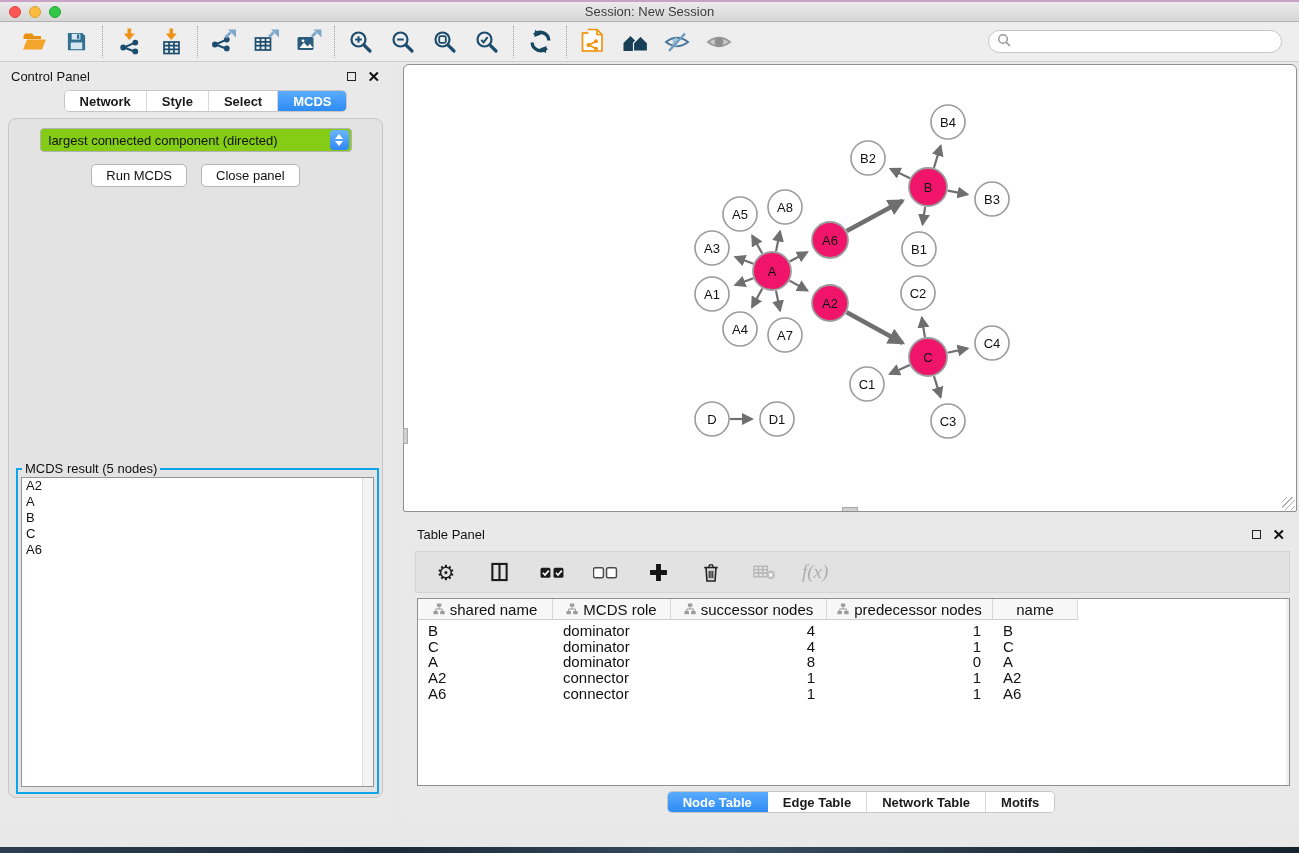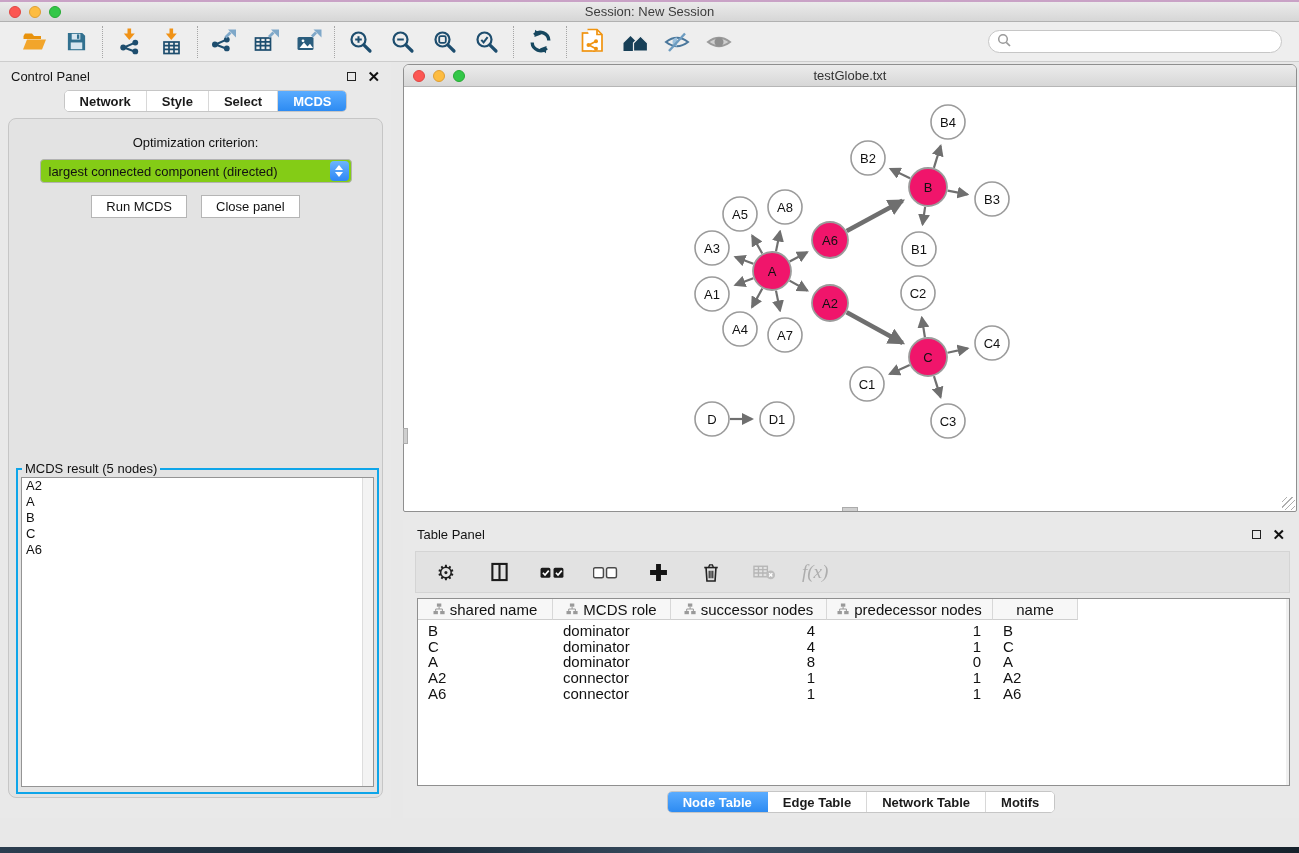--- a/index.html
+++ b/index.html
@@ -50,21 +50,21 @@
   .opt-label { text-align:center; margin-top:16px; font-size:13px; color:#111; }
   .select { margin:9px auto 0; width:312px; height:24px; background:#84cc16; border:1px solid #b2b2b2;
     border-radius:4px; display:flex; align-items:center; }
   .select-text { flex:1; padding:0 8px; font-size:13px; color:#111; white-space:nowrap; overflow:hidden; }
   .stepper { width:19px; height:20px; margin-right:2px; border-radius:4px;
     background:linear-gradient(#6cb5fd,#2f86f6); display:flex; flex-direction:column; align-items:center;
     justify-content:center; gap:2px; }
   .tri-up { width:0; height:0; border-left:4px solid transparent; border-right:4px solid transparent; border-bottom:5px solid #fff; }
   .tri-down { width:0; height:0; border-left:4px solid transparent; border-right:4px solid transparent; border-top:5px solid #fff; }
   .cp-buttons { display:flex; justify-content:center; gap:14px; margin-top:12px; }
-  .btn { background:#fff; border:1px solid #b5b5b5; border-radius:0; padding:3px 14px; font-size:13px; color:#111; }
+  .btn { background:#fff; border:1px solid #b5b5b5; border-radius:5px; padding:3px 14px; font-size:13px; color:#111; }
   fieldset.result { position:absolute; left:7px; right:3px; top:342px; bottom:3px;
     border:2px solid #0ea5e9; padding:1px 3px 5px 3px; }
   fieldset.result legend { font-size:13px; color:#111; padding:0 3px; margin-left:1px; background:transparent; }
   .result-box { position:relative; width:100%; height:100%; background:#fff; border:1px solid #949494; overflow:hidden; }
   .scroll-track { position:absolute; right:0; top:0; bottom:0; width:11px; background:#f3f3f3; border-left:1px solid #ddd; }
   .result-item { font-size:13px; color:#111; line-height:16px; padding-left:4px; }
 
   
   .network-window { position:absolute; left:403px; top:64px; width:894px; height:448px; background:#fff;
     border:1px solid #8f8f8f; border-radius:6px 6px 2px 2px; }
@@ -303,21 +303,20 @@
     </div>
     <div class="cp-tabs">
       <div class="seg" id="cp-tab-seg">
           <div class="seg-item">Network</div>
           <div class="seg-item">Style</div>
           <div class="seg-item">Select</div>
           <div class="seg-item active">MCDS</div>
         </div>
     </div>
     <div class="cp-body">
-      <div class="opt-label">Optimization criterion:</div>
       <div class="select">
         <span class="select-text">largest connected component (directed)</span>
         <span class="stepper">
           <span class="tri-up"></span>
             <span class="tri-down"></span>
         </span>
       </div>
       <div class="cp-buttons">
         <button class="btn">Run MCDS</button>
         <button class="btn">Close panel</button>
@@ -332,28 +331,20 @@
               <div class="result-item">C</div>
               <div class="result-item">A6</div>
             </div>
           <div class="scroll-track"></div>
         </div>
       </fieldset>
     </div>
   </div>
 
   <div class="network-window">
-    <div class="nw-titlebar">
-      <div class="lights">
-        <div class="light red"></div>
-        <div class="light yellow"></div>
-        <div class="light green"></div>
-      </div>
-      <div class="title">testGlobe.txt</div>
-    </div>
     <div class="nw-content">
       <svg id="graph-svg" width="892" height="424" viewBox="0 0 892 424">
         <defs>
           <marker id="arrow" viewBox="0 0 12 12" markerWidth="12" markerHeight="12" refX="10" refY="6" orient="auto" markerUnits="userSpaceOnUse">
             <path d="M0 0 L12 6 L0 12 z" fill="#6f6f6f"></path>
           </marker>
           <marker id="arrowBig" viewBox="0 0 12 12" markerWidth="17" markerHeight="17" refX="10" refY="6" orient="auto" markerUnits="userSpaceOnUse">
             <path d="M0 0 L12 6 L0 12 z" fill="#6f6f6f"></path>
           </marker>
         </defs>

